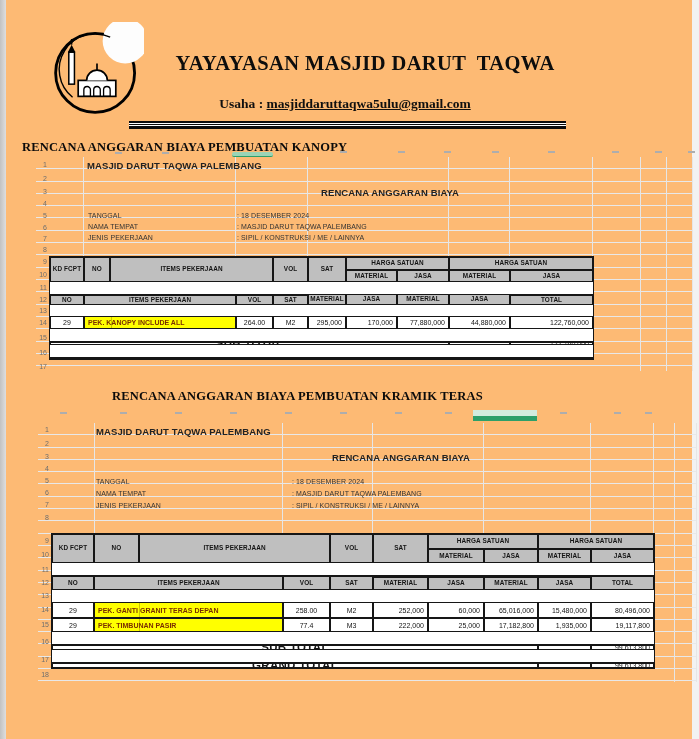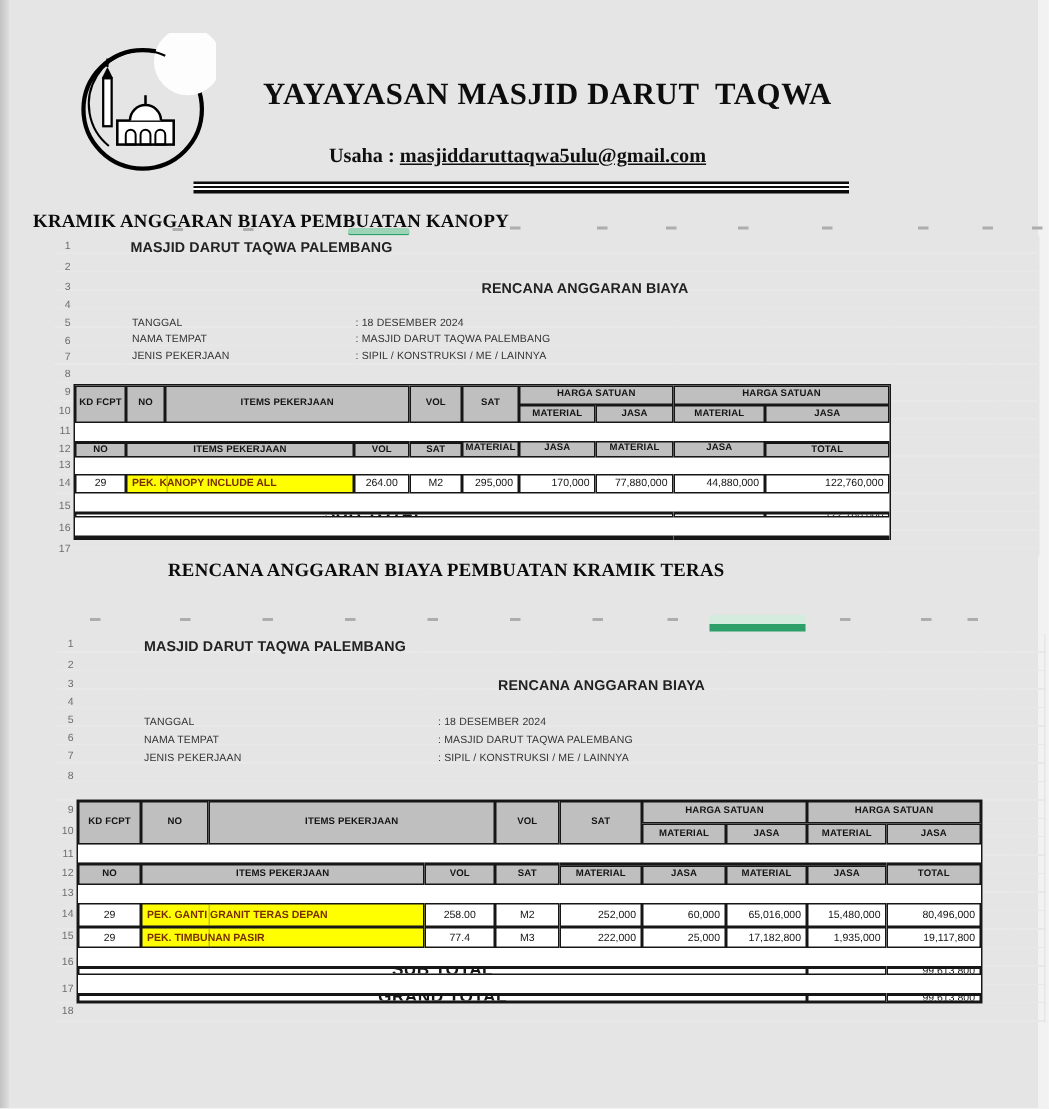--- a/index.html
+++ b/index.html
@@ -1,19 +1,19 @@
 <!DOCTYPE html>
 <html style="--yellow: #ffff00; --hltext: #7a2e00; --grayhdr: #bfbfbf; --green: #2d9f69; --greenlight: #9bd4b6;"><head>
 <meta charset="utf-8">
 <style>
   * { box-sizing: border-box; margin: 0; padding: 0; }
   html,body { background:#ffffff; }
   .page {
     position: relative; width: 699px; height: 739px;
-    background: #e5e5e5; overflow: hidden;
+    background: #fdba74; overflow: hidden;
     font-family: "Liberation Sans", sans-serif; color:#1c1c1c;
   }
   .edge-l { position:absolute; left:0; top:0; width:6px; height:739px;
     background:linear-gradient(to right,#c2c2c2,#dedede); }
   .edge-r { position:absolute; right:0; top:0; width:7px; height:739px; background:#f2f2f2; }
 
   
   .org-name { position:absolute; left:150px; top:52px; width:430px; text-align:center;
     font-family:"Liberation Serif", serif; font-weight:bold; font-size:20.5px;
     letter-spacing:.4px; white-space:pre; color:#0d0d0d; }
@@ -79,21 +79,21 @@
     <path d="M39 62 a 11 11 0 0 1 22 0" fill="#fff" stroke="#000" stroke-width="1.8"></path>
     <line x1="50" y1="44" x2="50" y2="51" stroke="#000" stroke-width="1.8"></line>
     <path d="M36 79 v-7 a3.5 3.5 0 0 1 7 0 v7 Z" fill="none" stroke="#000" stroke-width="1.4"></path>
     <path d="M46.5 79 v-7 a3.5 3.5 0 0 1 7 0 v7 Z" fill="none" stroke="#000" stroke-width="1.4"></path>
     <path d="M57 79 v-7 a3.5 3.5 0 0 1 7 0 v7 Z" fill="none" stroke="#000" stroke-width="1.4"></path>
   </svg>
   <div class="org-name">YAYAYASAN MASJID DARUT  TAQWA</div>
   <div class="org-email"><span>Usaha : </span><span class="u">masjiddaruttaqwa5ulu@gmail.com</span></div>
   <div class="rule3"></div>
 
-  <div class="sec-title" style="left:22px; top:140px;">KRAMIK ANGGARAN BIAYA PEMBUATAN KANOPY</div>
+  <div class="sec-title" style="left:22px; top:140px;">RENCANA ANGGARAN BIAYA PEMBUATAN KANOPY</div>
 
   <div class="sheet" style="left:36px; top:157px; width:657px; height:214px;"></div>
 
   <div class="vline" style="left:83px;  top:157px; height:99px;"></div>
   <div class="vline" style="left:235px; top:157px; height:99px;"></div>
   <div class="vline" style="left:307px; top:157px; height:99px;"></div>
   <div class="vline" style="left:448px; top:157px; height:99px;"></div>
   <div class="vline" style="left:509px; top:157px; height:99px;"></div>
   <div class="vline" style="left:592px; top:157px; height:99px;"></div>
   <div class="vline" style="left:640px; top:157px; height:214px;"></div>
@@ -186,21 +186,21 @@
 
     <div class="c sub bt2" style="grid-area:7/1/8/9;">SUB TOTAL</div>
     <div class="c d bt2" style="grid-area:7/9/8/10;"></div>
     <div class="c d num bt2" style="grid-area:7/10/8/11;">122,760,000</div>
 
     <div class="c sub bt2" style="grid-area:8/1/9/9;">GRAND TOTAL</div>
     <div class="c d bt2" style="grid-area:8/9/9/10;"></div>
     <div class="c d num bt2" style="grid-area:8/10/9/11;">122,760,000</div>
   </div>
 
-  <div class="sec-title" style="left:112px; top:373px;">RENCANA ANGGARAN BIAYA PEMBUATAN KRAMIK TERAS</div>
+  <div class="sec-title" style="left:112px; top:389px;">RENCANA ANGGARAN BIAYA PEMBUATAN KRAMIK TERAS</div>
 
   <div class="sheet" style="left:38px; top:423px; width:659px; height:259px;"></div>
   <div class="vline" style="left:94px;  top:423px; height:110px;"></div>
   <div class="vline" style="left:282px; top:423px; height:110px;"></div>
   <div class="vline" style="left:372px; top:423px; height:110px;"></div>
   <div class="vline" style="left:483px; top:423px; height:110px;"></div>
   <div class="vline" style="left:590px; top:423px; height:110px;"></div>
   <div class="vline" style="left:653px; top:423px; height:110px;"></div>
   <div class="vline" style="left:674px; top:423px; height:259px;"></div>
   <div class="vline" style="left:696px; top:423px; height:259px;"></div>

